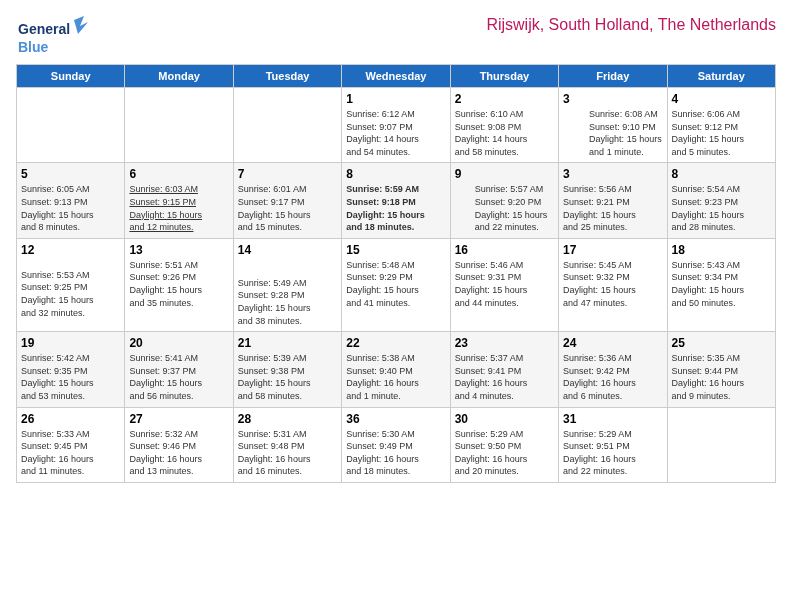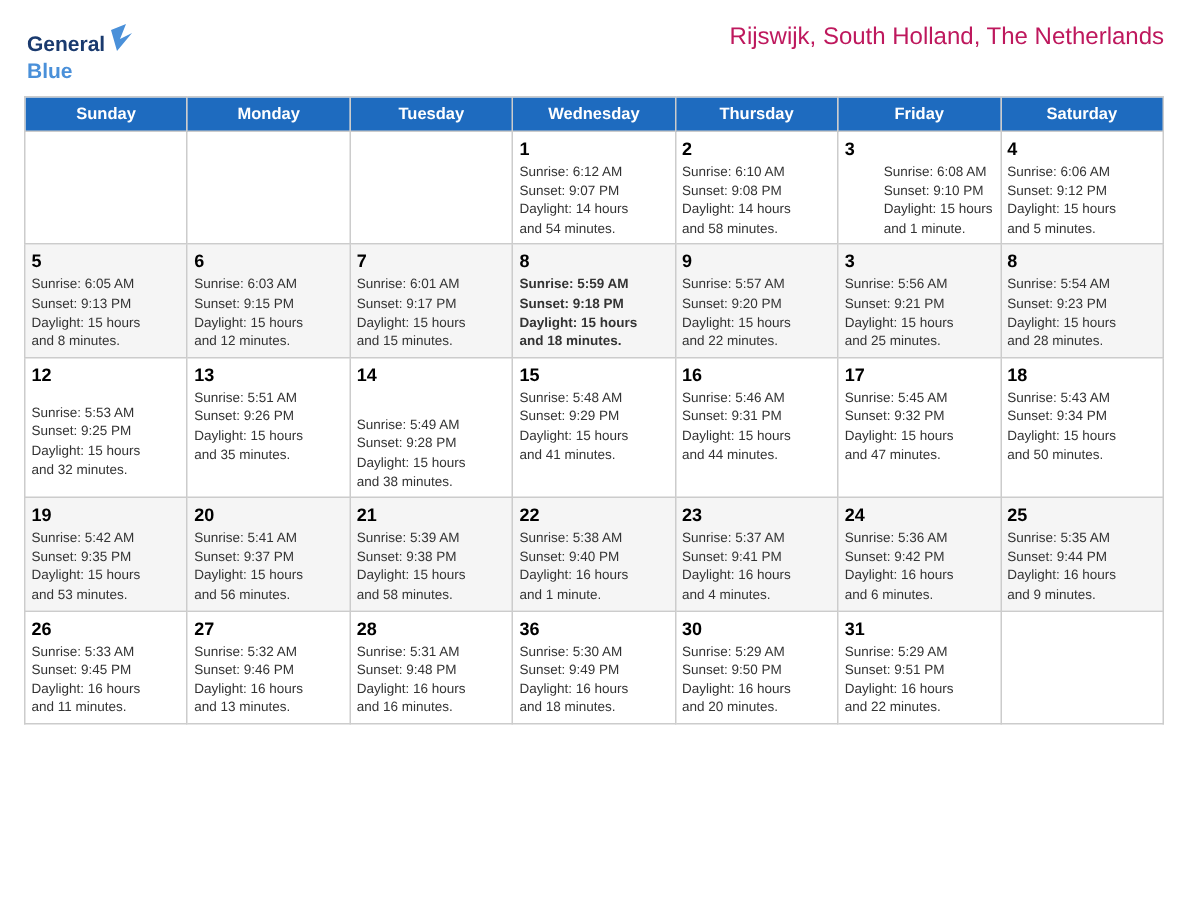--- a/index.html
+++ b/index.html
@@ -138,42 +138,42 @@
       <tr>
         <td>
           <div class="day-num">5</div>
           <div class="day-info" style="white-space: pre-line;">Sunrise: 6:05 AM
 Sunset: 9:13 PM
 Daylight: 15 hours
 and 8 minutes.</div>
         </td>
         <td>
           <div class="day-num">6</div>
-          <div class="day-info" style="white-space: pre-line;">Sunrise: 6:03 AM
+          <div class="day-info" style="white-space: pre-line; text-decoration: underline;">Sunrise: 6:03 AM
 Sunset: 9:15 PM
 Daylight: 15 hours
 and 12 minutes.</div>
         </td>
         <td>
           <div class="day-num">7</div>
           <div class="day-info" style="white-space: pre-line;">Sunrise: 6:01 AM
 Sunset: 9:17 PM
 Daylight: 15 hours
 and 15 minutes.</div>
         </td>
         <td>
           <div class="day-num">8</div>
           <div class="day-info" style="white-space: pre-line; font-weight: bold;">Sunrise: 5:59 AM
 Sunset: 9:18 PM
 Daylight: 15 hours
 and 18 minutes.</div>
         </td>
         <td>
           <div class="day-num">9</div>
-          <div class="day-info" style="white-space: pre-line;">Sunrise: 5:57 AM
+          <div class="day-info" style="white-space: pre-line; margin-left: 20px;">Sunrise: 5:57 AM
 Sunset: 9:20 PM
 Daylight: 15 hours
 and 22 minutes.</div>
         </td>
         <td>
           <div class="day-num">3</div>
           <div class="day-info" style="white-space: pre-line;">Sunrise: 5:56 AM
 Sunset: 9:21 PM
 Daylight: 15 hours
 and 25 minutes.</div>

